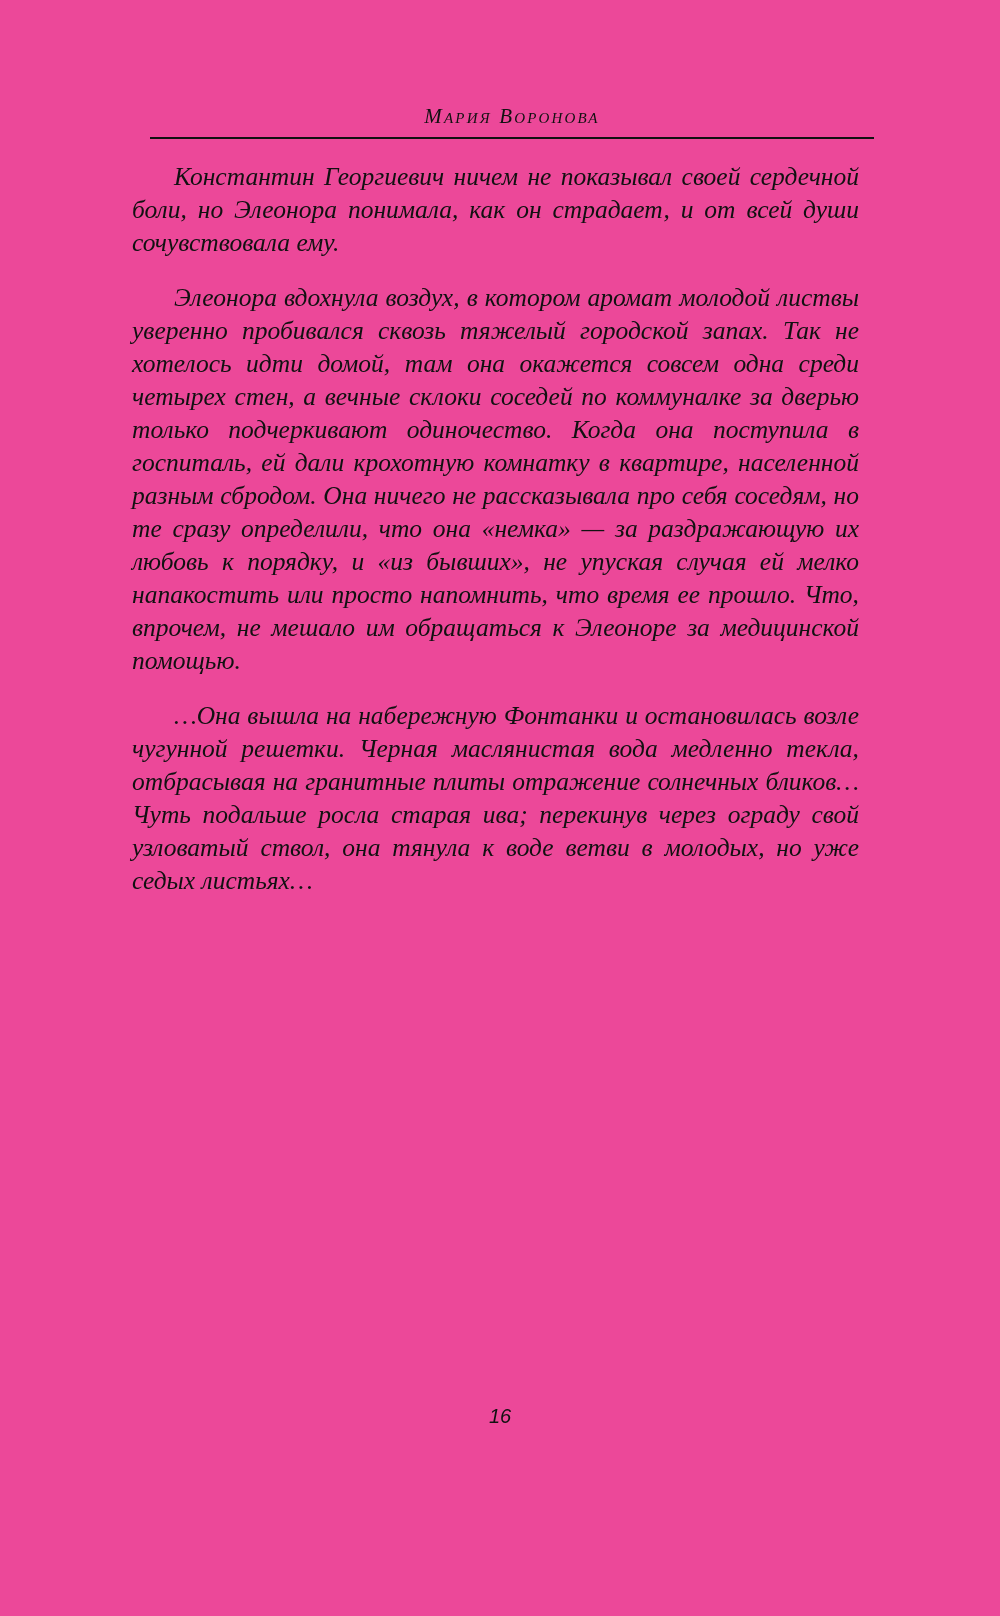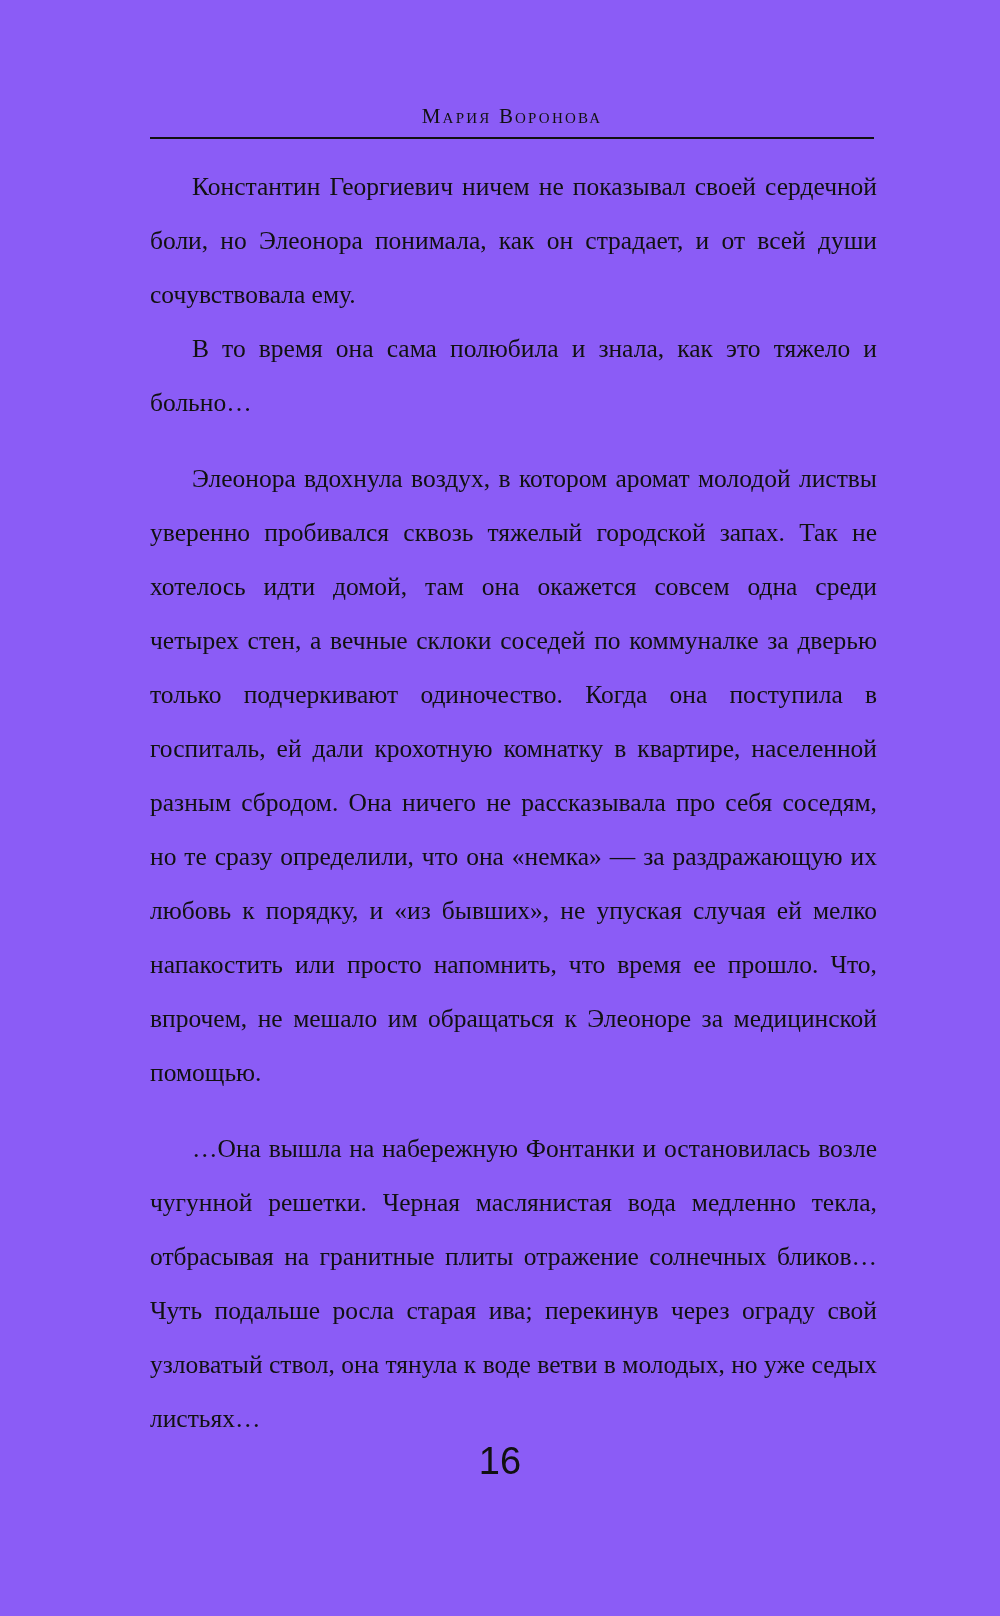--- a/index.html
+++ b/index.html
@@ -11,21 +11,22 @@
     width: 1000px;
     height: 1616px;
     font-family: "Liberation Serif", serif;
     color: #111111;
   }
   .page {
     position: relative;
     width: 1000px;
     height: 1616px;
     box-sizing: border-box;
-    background: #8b5cf6;
+    background: #ec4899;
+    font-style: italic;
   }
   .running-head {
     position: absolute;
     top: 104px;
     left: 150px;
     width: 724px;
     text-align: center;
     font-family: "Liberation Serif", serif;
     font-size: 21px;
     letter-spacing: 2.2px;
@@ -37,59 +38,57 @@
     position: absolute;
     top: 137px;
     left: 150px;
     width: 724px;
     height: 2px;
     background: #111111;
   }
   .body-text {
     position: absolute;
     top: 160px;
-    left: 150px;
+    left: 132px;
     width: 727px;
     font-size: 25.5px;
-    line-height: 54px;
+    line-height: 33px;
     text-align: justify;
     text-justify: inter-word;
     hyphens: manual;
     color: #111111;
   }
   .body-text p {
     margin: 0;
     text-indent: 42px;
   }
   .body-text p.gap {
     margin-top: 22px;
   }
   .folio {
     position: absolute;
     top: 1405px;
     left: 0;
     width: 1000px;
     text-align: center;
     font-family: "Liberation Sans", sans-serif;
-    font-size: 38px;
+    font-size: 20px;
     color: #111111;
-    margin-top: 35px;
   }
 </style>
 </head>
 <body>
 
 <div class="page">
 
   <div class="running-head">Мария Воронова</div>
 
   <div class="head-rule"></div>
 
   <div class="body-text">
     <p>Константин Георгиевич ничем не показывал своей сердечной боли, но Элеонора понимала, как он страдает, и от всей души сочувствовала ему.</p>
-    <p>В то время она сама полюбила и знала, как это тяжело и больно…</p>
     <p class="gap">Элеонора вдохнула воздух, в котором аромат молодой листвы уверенно пробивался сквозь тяжелый городской запах. Так не хотелось идти домой, там она окажется совсем одна среди четырех стен, а вечные склоки соседей по коммуналке за дверью только подчеркивают одиночество. Когда она поступила в госпиталь, ей дали крохотную комнатку в квартире, населенной разным сбродом. Она ничего не рассказывала про себя соседям, но те сразу определили, что она «немка» — за раздражающую их любовь к порядку, и «из бывших», не упуская случая ей мелко напакостить или просто напомнить, что время ее прошло. Что, впрочем, не мешало им обращаться к Элеоноре за медицинской помощью.</p>
     <p class="gap">…Она вышла на набережную Фонтанки и остановилась возле чугунной решетки. Черная маслянистая вода медленно текла, отбрасывая на гранитные плиты отражение солнечных бликов… Чуть подальше росла старая ива; перекинув через ограду свой узловатый ствол, она тянула к воде ветви в молодых, но уже седых листьях…</p>
   </div>
 
   <div class="folio">16</div>
 
 </div>
 
 </body></html>

